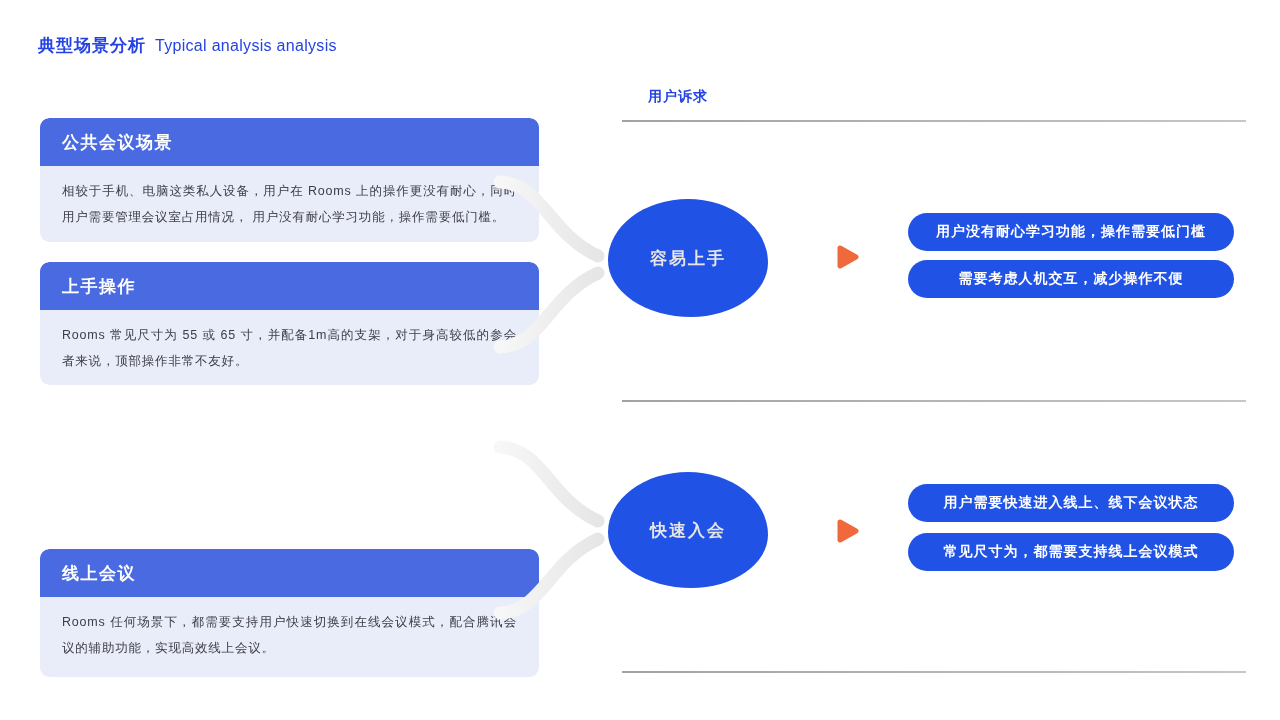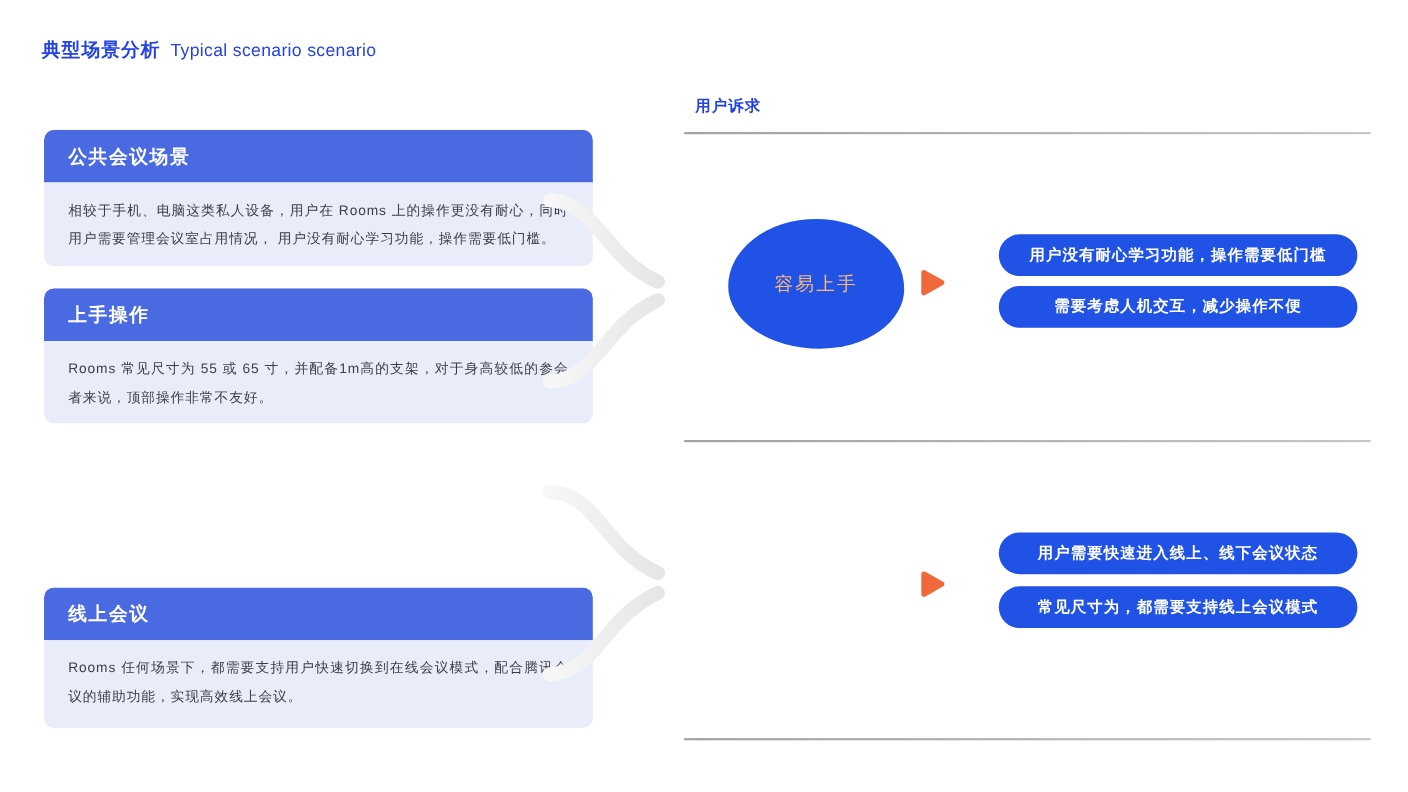--- a/index.html
+++ b/index.html
@@ -22,21 +22,21 @@
   }
   .canvas{position:absolute;inset:0;}
 
   
   .page-title{position:absolute;left:38px;top:34px;white-space:nowrap;}
   .title-zh{font-size:17px;font-weight:bold;color:var(--title-blue);letter-spacing:1px;margin-top:44px;}
   .title-en{font-size:16px;font-weight:400;color:var(--title-blue);margin-left:9px;letter-spacing:.3px;}
 
   
   .card{position:absolute;left:40px;width:499px;border-radius:9px;overflow:hidden;}
-  .card-1{top:118px;} .card-2{top:262px;} .card-3{top:405px;} .card-4{top:534px;}
+  .card-1{top:118px;} .card-2{top:262px;} .card-3{top:405px;} .card-4{top:549px;}
   .card-header{
     height:48px;background:var(--card-header-blue);color:#ffffff;
     font-size:17px;font-weight:bold;letter-spacing:1.5px;
     display:flex;align-items:center;padding:0 22px;
     border-radius:9px 9px 0 0;
   }
   .card-body{
     background:var(--card-body-bg);color:var(--card-body-text);
     font-size:12.5px;line-height:26px;letter-spacing:.8px;
     padding:12px 22px 12px 22px;text-align:justify;
@@ -45,34 +45,34 @@
   .card-1 .card-body{height:76px;} .card-2 .card-body{height:75px;}
   .card-3 .card-body{height:75px;} .card-4 .card-body{height:80px;}
 
   
   .connector{position:absolute;width:122px;height:186px;}
   .connector-1{left:488px;top:168px;}
   .connector-2{left:488px;top:435px;}
 
   
   .section-title{
-    position:absolute;left:632px;top:88px;
+    position:absolute;left:648px;top:88px;
     font-size:14px;font-weight:bold;color:var(--title-blue);letter-spacing:1px;
   }
   .divider{
     position:absolute;left:622px;width:624px;height:2px;
     background:linear-gradient(to right,#a2a2a2,#c6c6c6);
   }
   .divider-1{top:120px;} .divider-2{top:400px;} .divider-3{top:671px;}
 
   .bubble{
-    position:absolute;left:662px;width:160px;height:118px;
-    background:var(--bubble-blue);color:#fdba74;
+    position:absolute;left:608px;width:160px;height:118px;
+    background:var(--bubble-blue);color:#e5e5e5;
     display:flex;align-items:center;justify-content:center;
-    font-size:17px;font-weight:400;letter-spacing:2px;
+    font-size:17px;font-weight:700;letter-spacing:2px;
     border-radius:50% 50% 48% 52% / 52% 54% 46% 48%;
   }
   .bubble-1{top:199px;} .bubble-2{top:472px;height:116px;}
 
   .arrow{position:absolute;width:28px;height:28px;}
   .arrow-1{left:834px;top:243px;} .arrow-2{left:834px;top:517px;}
 
   .pill{
     position:absolute;left:908px;width:326px;height:38px;
     background:var(--pill-blue);color:#ffffff;border-radius:19px;
@@ -81,21 +81,21 @@
   }
   .pill-1a{top:213px;} .pill-1b{top:260px;}
   .pill-2a{top:484px;} .pill-2b{top:533px;}
 </style>
 </head>
 <body>
 
 <div class="canvas">
 
   <header class="page-title">
-    <span class="title-zh">典型场景分析</span><span class="title-en">Typical scenario scenario</span>
+    <span class="title-zh">典型场景分析</span><span class="title-en">Typical analysis analysis</span>
   </header>
 
   <article class="card card-1">
     <div class="card-header">公共会议场景</div>
     <div class="card-body">相较于手机、电脑这类私人设备，用户在 Rooms 上的操作更没有耐心，同时用户需要管理会议室占用情况， 用户没有耐心学习功能，操作需要低门槛。</div>
   </article>
   <article class="card card-2">
     <div class="card-header">上手操作</div>
     <div class="card-body">Rooms 常见尺寸为 55 或 65 寸，并配备1m高的支架，对于身高较低的参会者来说，顶部操作非常不友好。</div>
   </article>
@@ -130,20 +130,21 @@
 
   <div class="bubble bubble-1">容易上手</div>
   <svg class="arrow arrow-1" viewBox="0 0 28 28">
     <path d="M6 5 L22 14 L6 23 Z" fill="var(--arrow-orange)" stroke="var(--arrow-orange)" stroke-width="5" stroke-linejoin="round" stroke-linecap="round"></path>
   </svg>
   <div class="pill pill-1a">用户没有耐心学习功能，操作需要低门槛</div>
   <div class="pill pill-1b">需要考虑人机交互，减少操作不便</div>
 
   <div class="divider divider-2"></div>
 
+  <div class="bubble bubble-2">快速入会</div>
   <svg class="arrow arrow-2" viewBox="0 0 28 28">
     <path d="M6 5 L22 14 L6 23 Z" fill="var(--arrow-orange)" stroke="var(--arrow-orange)" stroke-width="5" stroke-linejoin="round" stroke-linecap="round"></path>
   </svg>
   <div class="pill pill-2a">用户需要快速进入线上、线下会议状态</div>
   <div class="pill pill-2b">常见尺寸为，都需要支持线上会议模式</div>
 
   <div class="divider divider-3"></div>
 
 </div>
 

